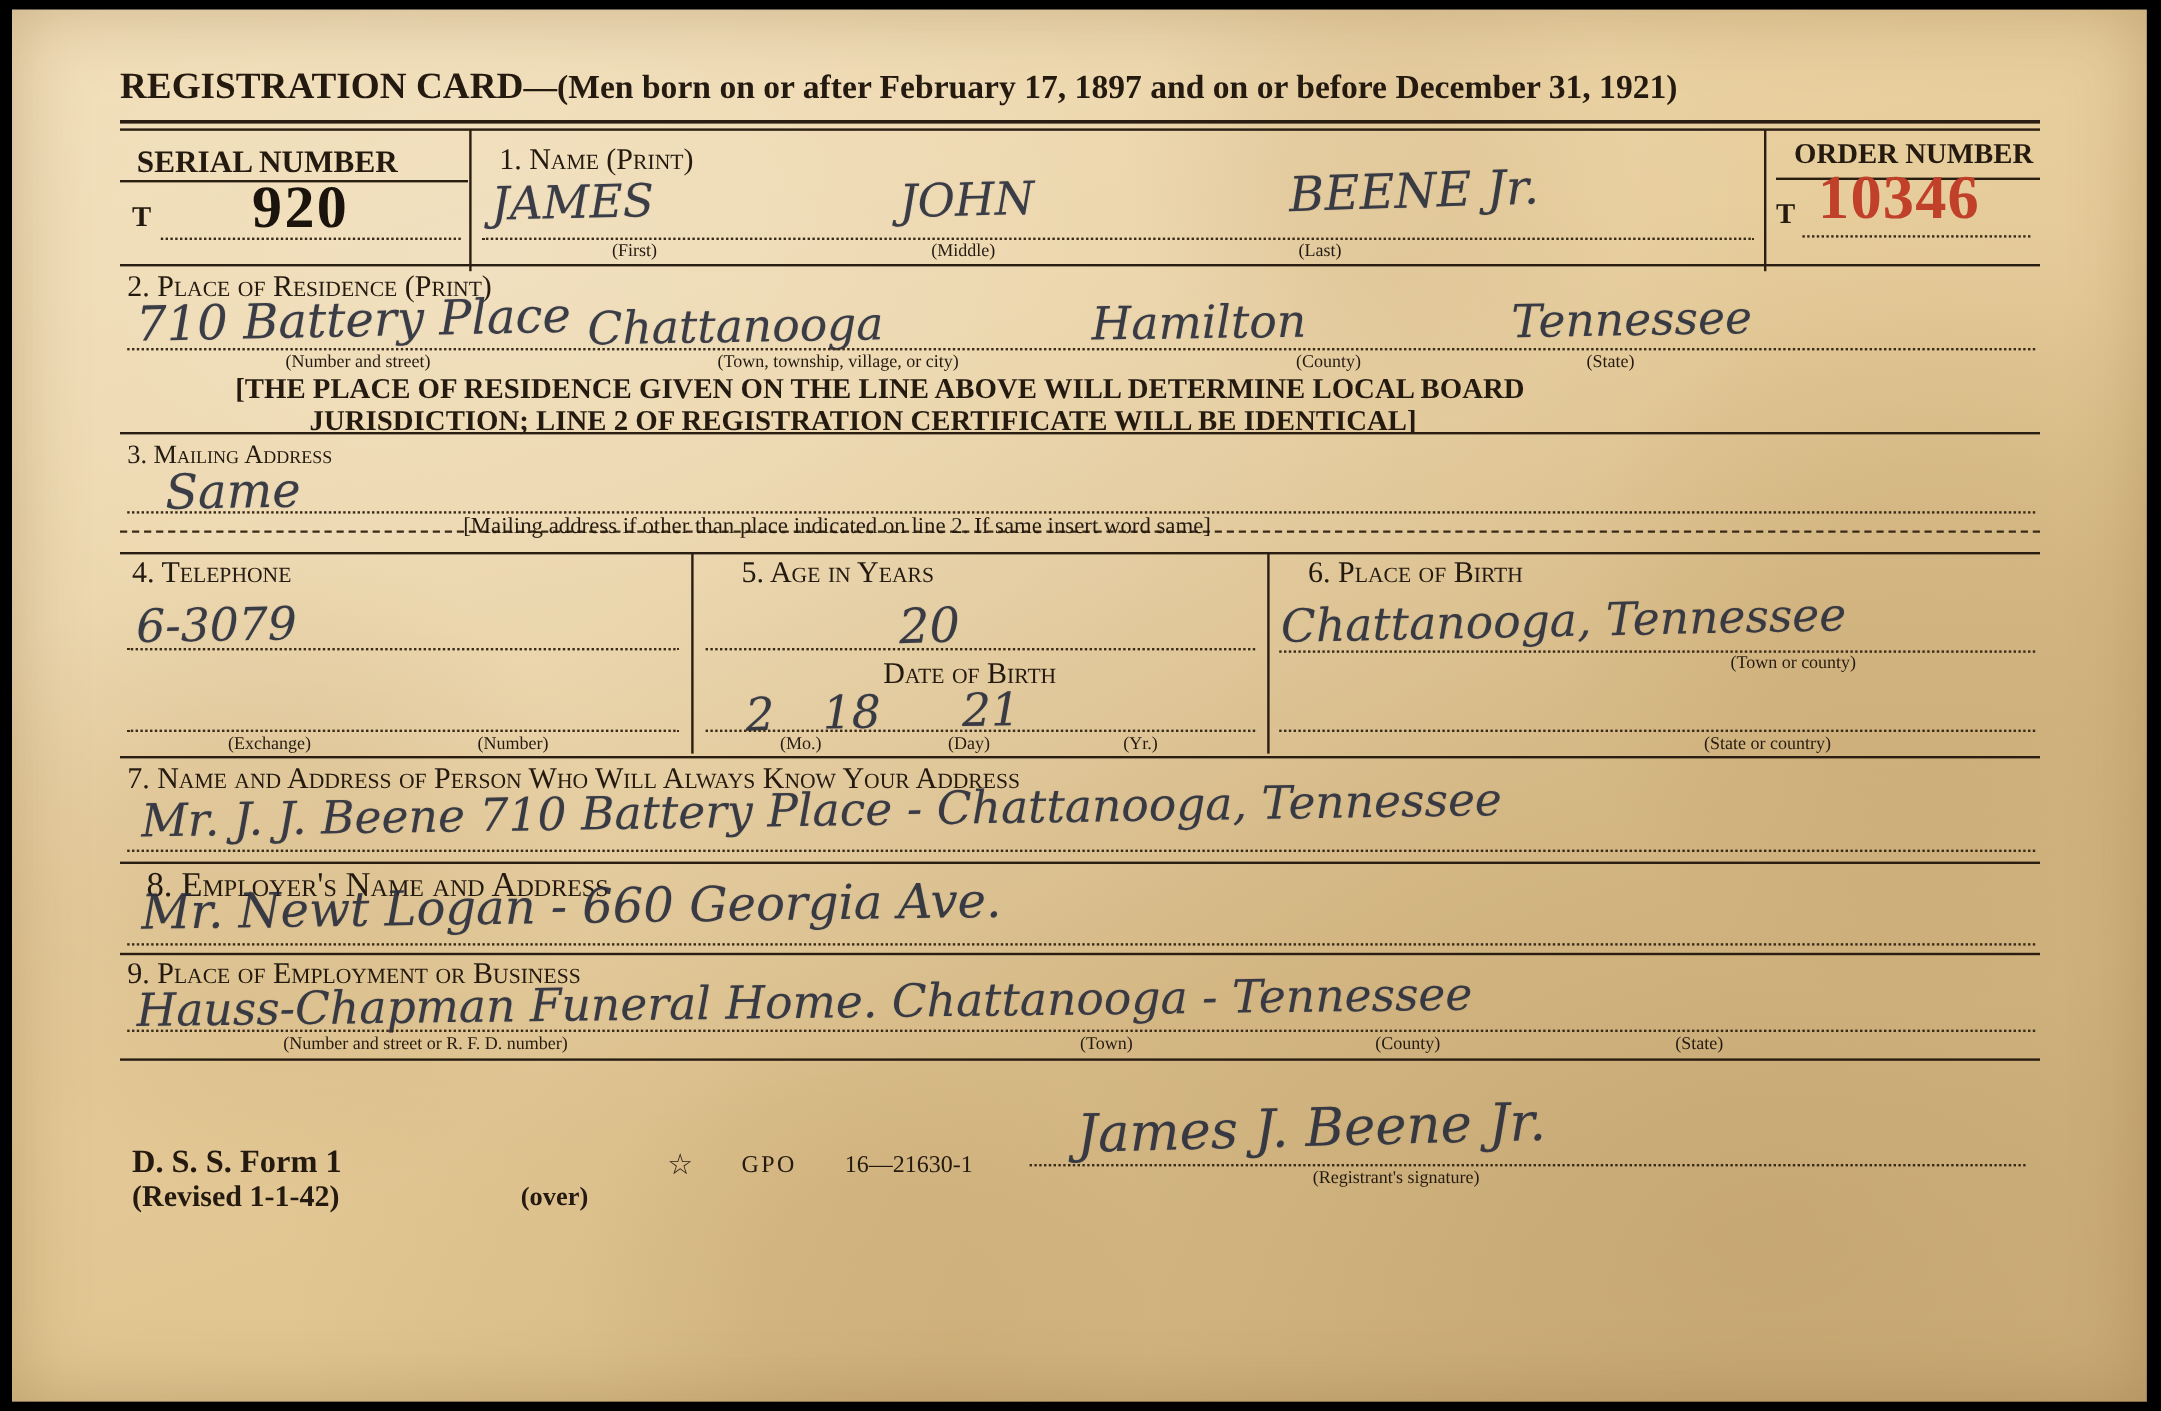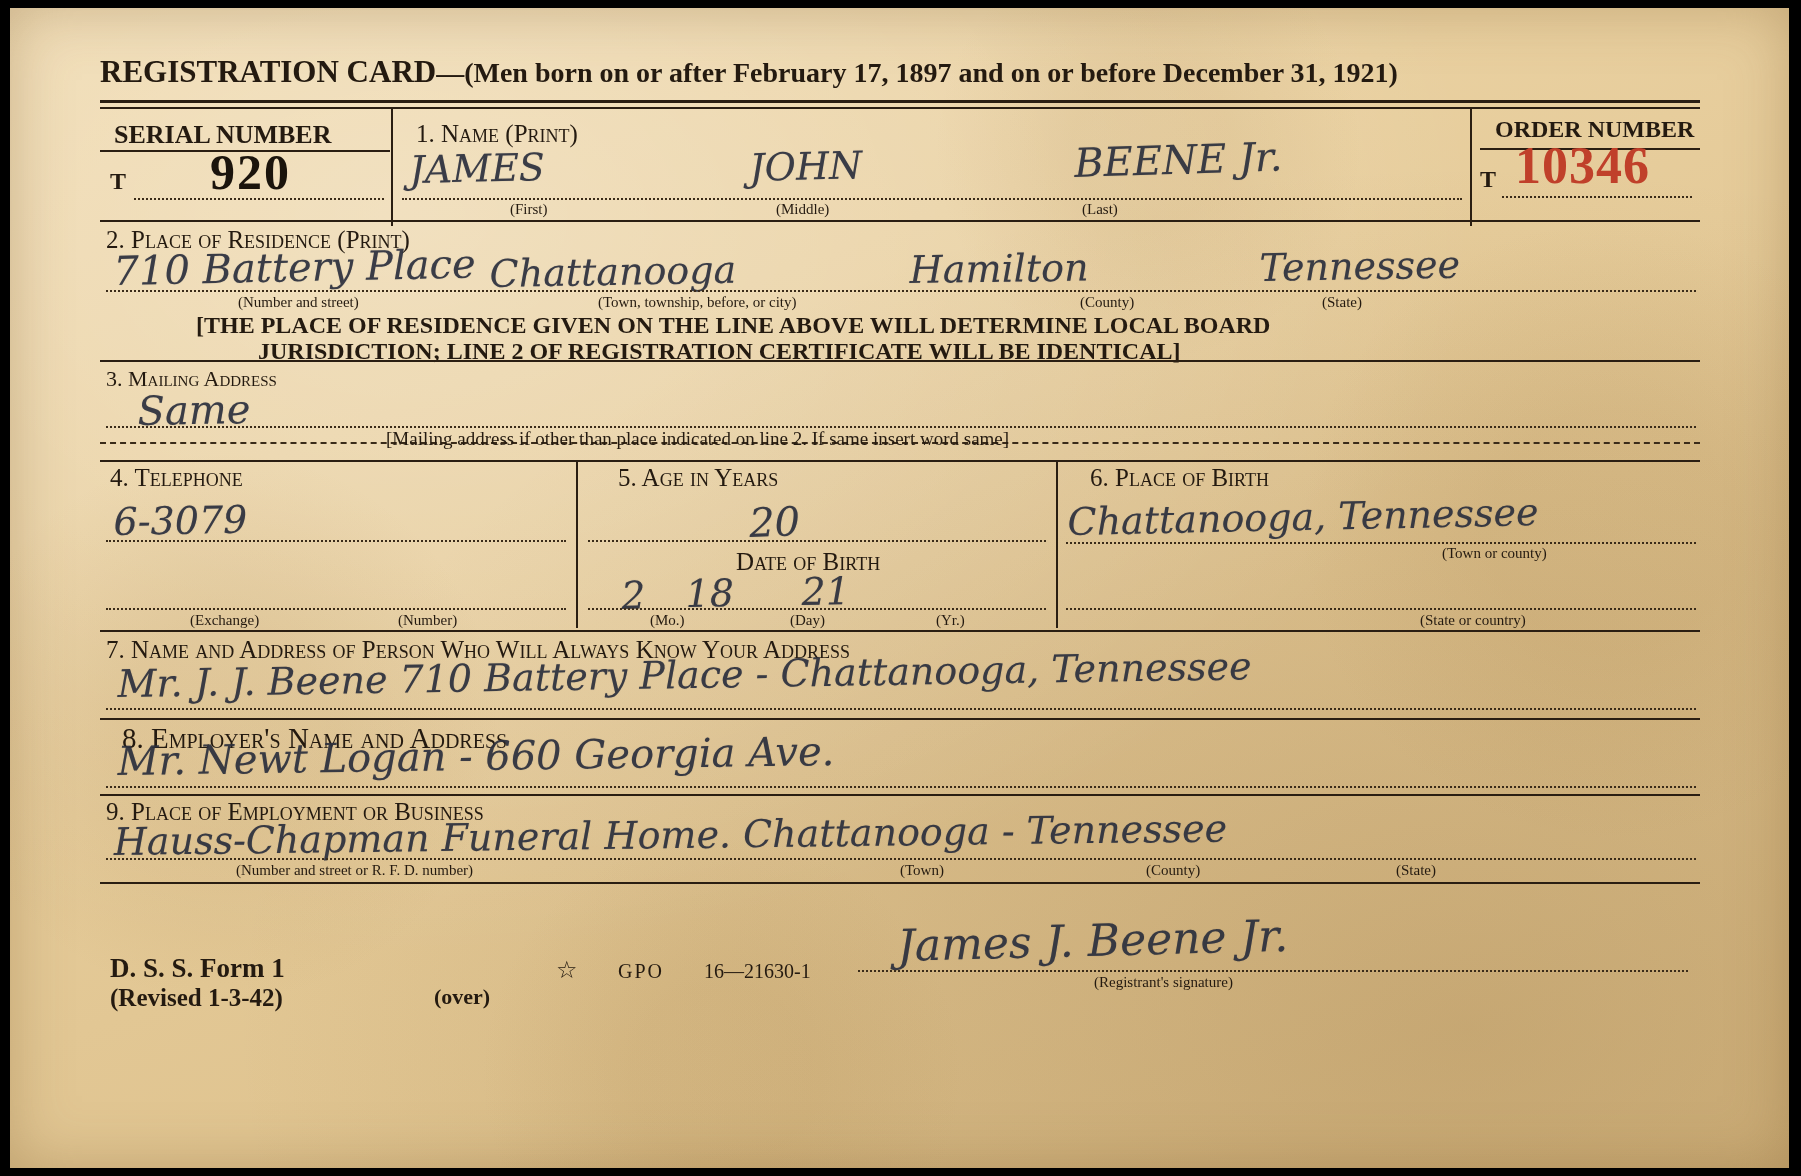--- a/index.html
+++ b/index.html
@@ -152,21 +152,21 @@
     <div class="print abs sc" style="left:96px; top:218px; font-size:25px;text-align:right;">2. Place of Residence (Print)</div>
 
     <div class="hand" style="left:104px; top:240px; font-size:40px; transform:rotate(-1.2deg);">710 Battery Place</div>
     <div class="hand" style="left:480px; top:244px; font-size:38px; transform:rotate(-1.0deg);">Chattanooga</div>
     <div class="hand" style="left:900px; top:240px; font-size:38px; transform:rotate(-0.8deg);">Hamilton</div>
     <div class="hand" style="left:1250px; top:238px; font-size:38px; transform:rotate(-1.0deg);">Tennessee</div>
 
     <div class="dotline" style="left:96px; top:282px; width:1590px;"></div>
 
     <div class="print abs tiny" style="left:228px; top:286px;">(Number and street)</div>
-    <div class="print abs tiny" style="left:588px; top:286px;">(Town, township, before, or city)</div>
+    <div class="print abs tiny" style="left:588px; top:286px;">(Town, township, village, or city)</div>
     <div class="print abs tiny" style="left:1070px; top:286px;">(County)</div>
     <div class="print abs tiny" style="left:1312px; top:286px;">(State)</div>
 
     <div class="print bold abs" style="left:186px; top:304px; font-size:24px;">[THE PLACE OF RESIDENCE GIVEN ON THE LINE ABOVE WILL DETERMINE LOCAL BOARD</div>
     <div class="print bold abs" style="left:248px; top:330px; font-size:24px;">JURISDICTION; LINE 2 OF REGISTRATION CERTIFICATE WILL BE IDENTICAL]</div>
 
     <div class="rule" style="left:90px; top:352px; width:1600px;"></div>
     <div class="print abs sc" style="left:96px; top:358px; font-size:22px;">3. Mailing Address</div>
 
     <div class="hand" style="left:128px; top:380px; font-size:40px; transform:rotate(-1.0deg);">Same</div>
@@ -232,20 +232,20 @@
     <div class="print abs tiny" style="left:1386px; top:854px;">(State)</div>
 
     <div class="rule" style="left:90px; top:874px; width:1600px;"></div>
 
 
     <div class="hand" style="left:888px; top:912px; font-size:44px; transform:rotate(-1.5deg);">James J. Beene Jr.</div>
     <div class="dotline" style="left:848px; top:962px; width:830px;"></div>
     <div class="print abs tiny" style="left:1084px; top:966px;">(Registrant's signature)</div>
 
     <div class="print bold abs" style="left:100px; top:945px; font-size:27px;">D. S. S. Form 1</div>
-    <div class="print bold abs" style="left:100px; top:976px; font-size:25px;">(Revised 1-3-42)</div>
+    <div class="print bold abs" style="left:100px; top:976px; font-size:25px;">(Revised 1-1-42)</div>
     <div class="print bold abs" style="left:424px; top:976px; font-size:22px;">(over)</div>
     <div class="print abs" style="left:546px; top:948px; font-size:24px;">☆</div>
     <div class="print abs" style="left:608px; top:952px; font-size:20px; letter-spacing:2px;">GPO</div>
     <div class="print abs" style="left:694px; top:952px; font-size:20px;">16—21630-1</div>
 
   </div>
 </div>
 
 </body></html>

